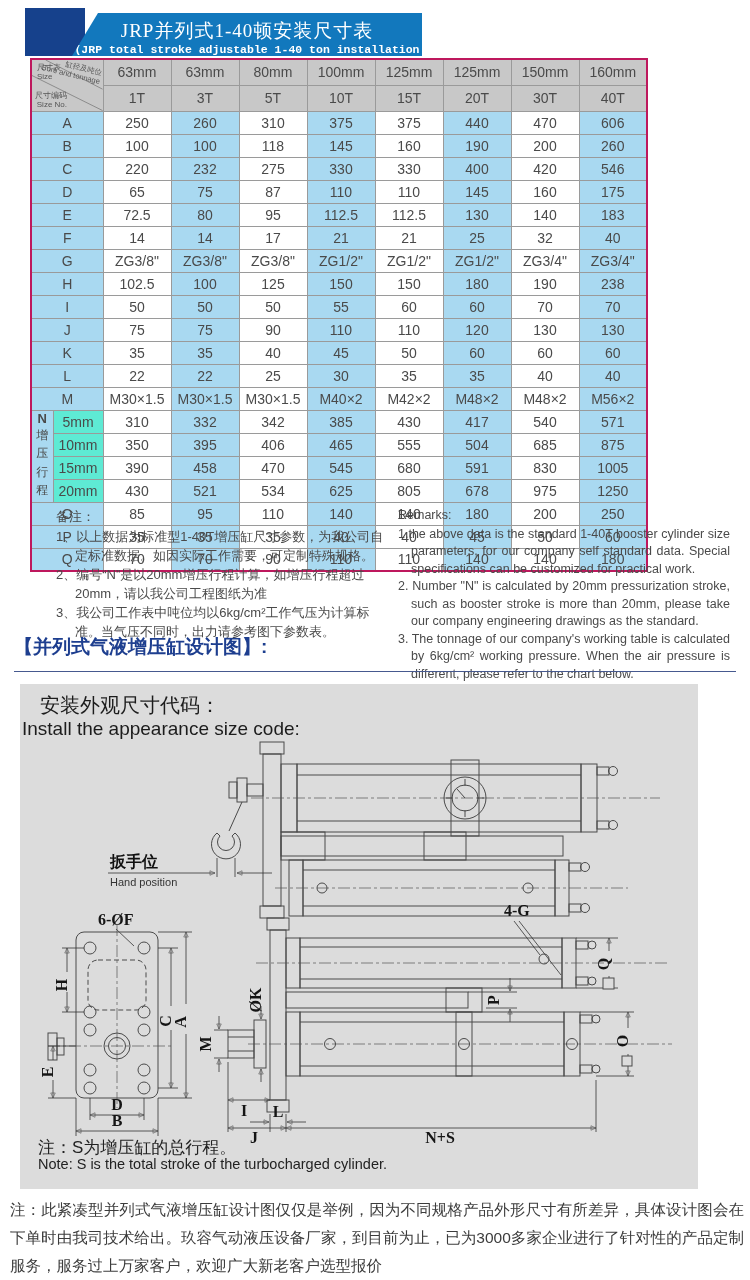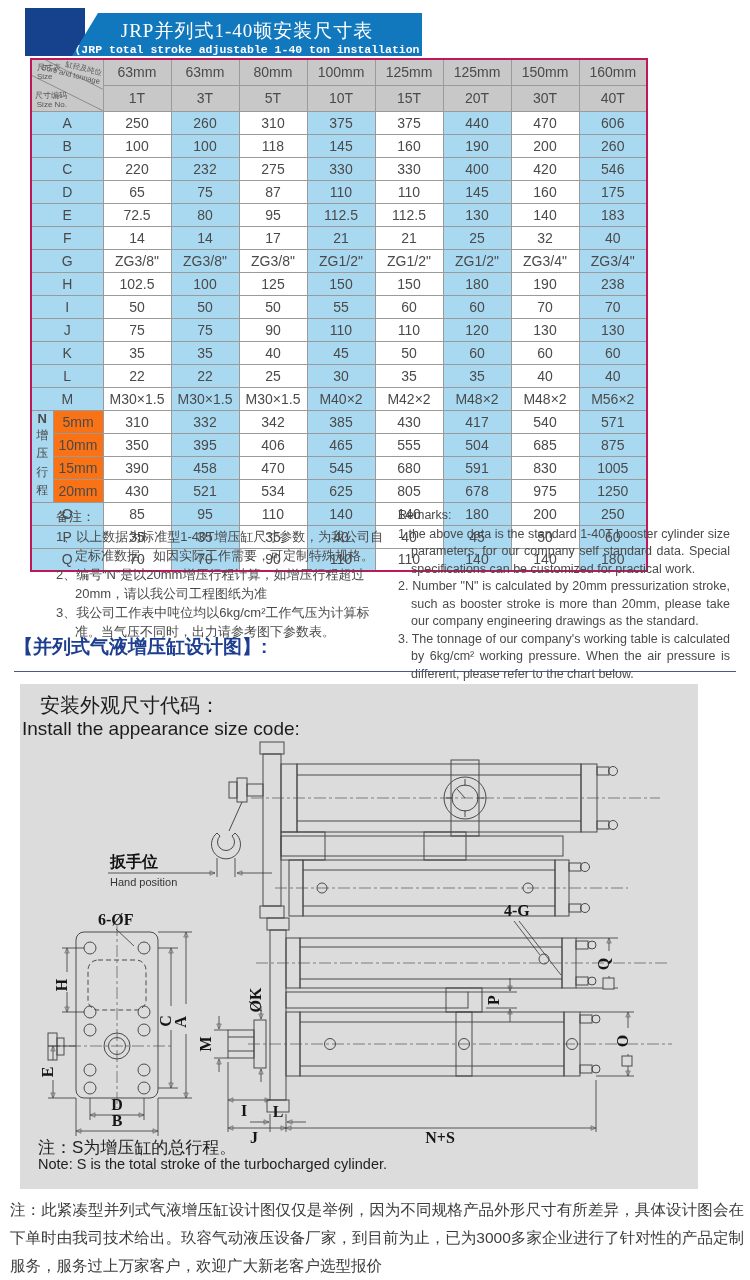--- a/index.html
+++ b/index.html
@@ -11,21 +11,21 @@
   .banner-t2{font-family:Liberation Mono, monospace;font-weight:bold;font-size:11.5px;line-height:14px}
   
   table.dim{border-collapse:collapse;table-layout:fixed;position:absolute;left:30px;top:58px;width:616px;border:2px solid #be185d}
   table.dim td{border:1px solid #9a9a9a;text-align:center;padding:0;color:#4a4a4a;font-size:14px;overflow:hidden}
   table.dim thead tr{height:26px}
   table.dim tbody tr{height:23px}
   td.hdr{background:#c8c8c8;color:#4c4c4c}
   td.w{background:#ffffff}
   td.b{background:#a9d9f1}
   td.lbl{background:#a9d9f1;color:#333;font-size:15px}
-  td.sub{background:#f97316;font-size:13px}
+  td.sub{background:#5eead4;font-size:13px}
   td.corner{background:#c8c8c8;position:relative;padding:0}
   .corner-svg{position:absolute;left:0;top:0;width:100%;height:100%}
   .corner-svg line{stroke:#8a8a8a;stroke-width:1}
   .c-size{position:absolute;left:5px;top:3px;font-size:8px;line-height:9px;color:#555;text-align:left}
   .c-bore{position:absolute;right:1px;top:2px;font-size:7.5px;line-height:8.5px;color:#555;text-align:right;transform:rotate(14deg)}
   .c-no{position:absolute;left:3px;bottom:2px;font-size:8px;line-height:9px;color:#555;text-align:right}
   td.nvert{vertical-align:top;padding-top:1px}
   .nletter{font-size:13px;font-weight:bold;line-height:15px}
   .nchar{font-size:12px;line-height:18.5px}
   

